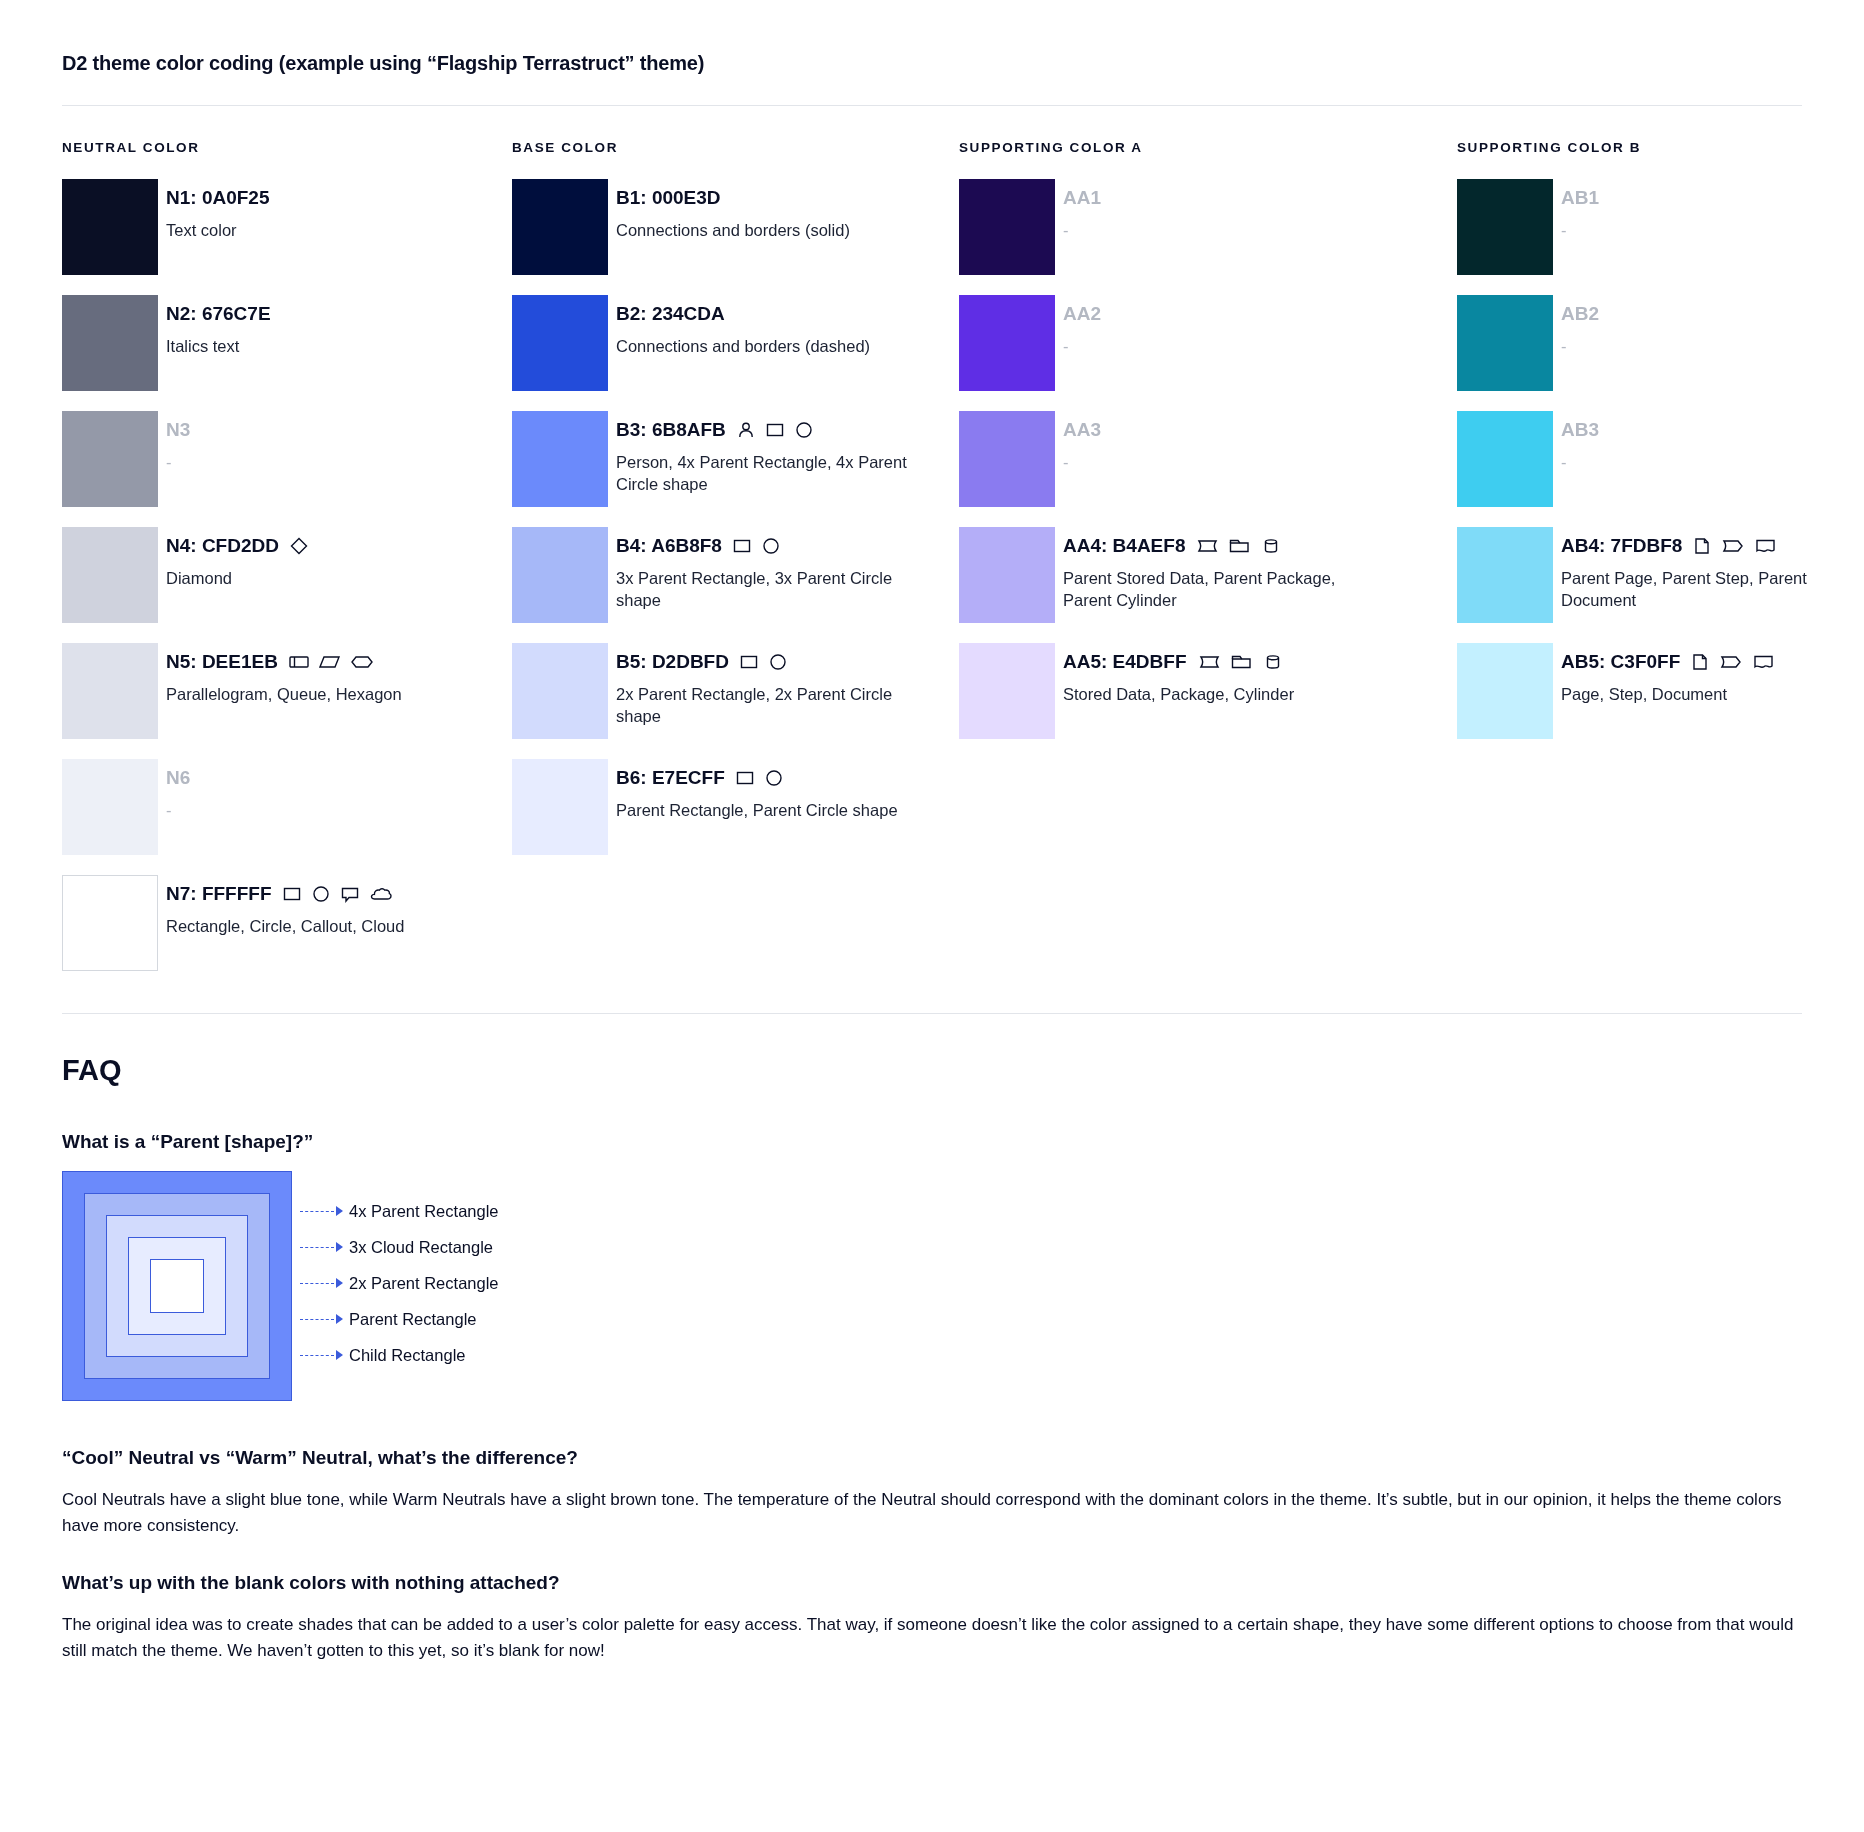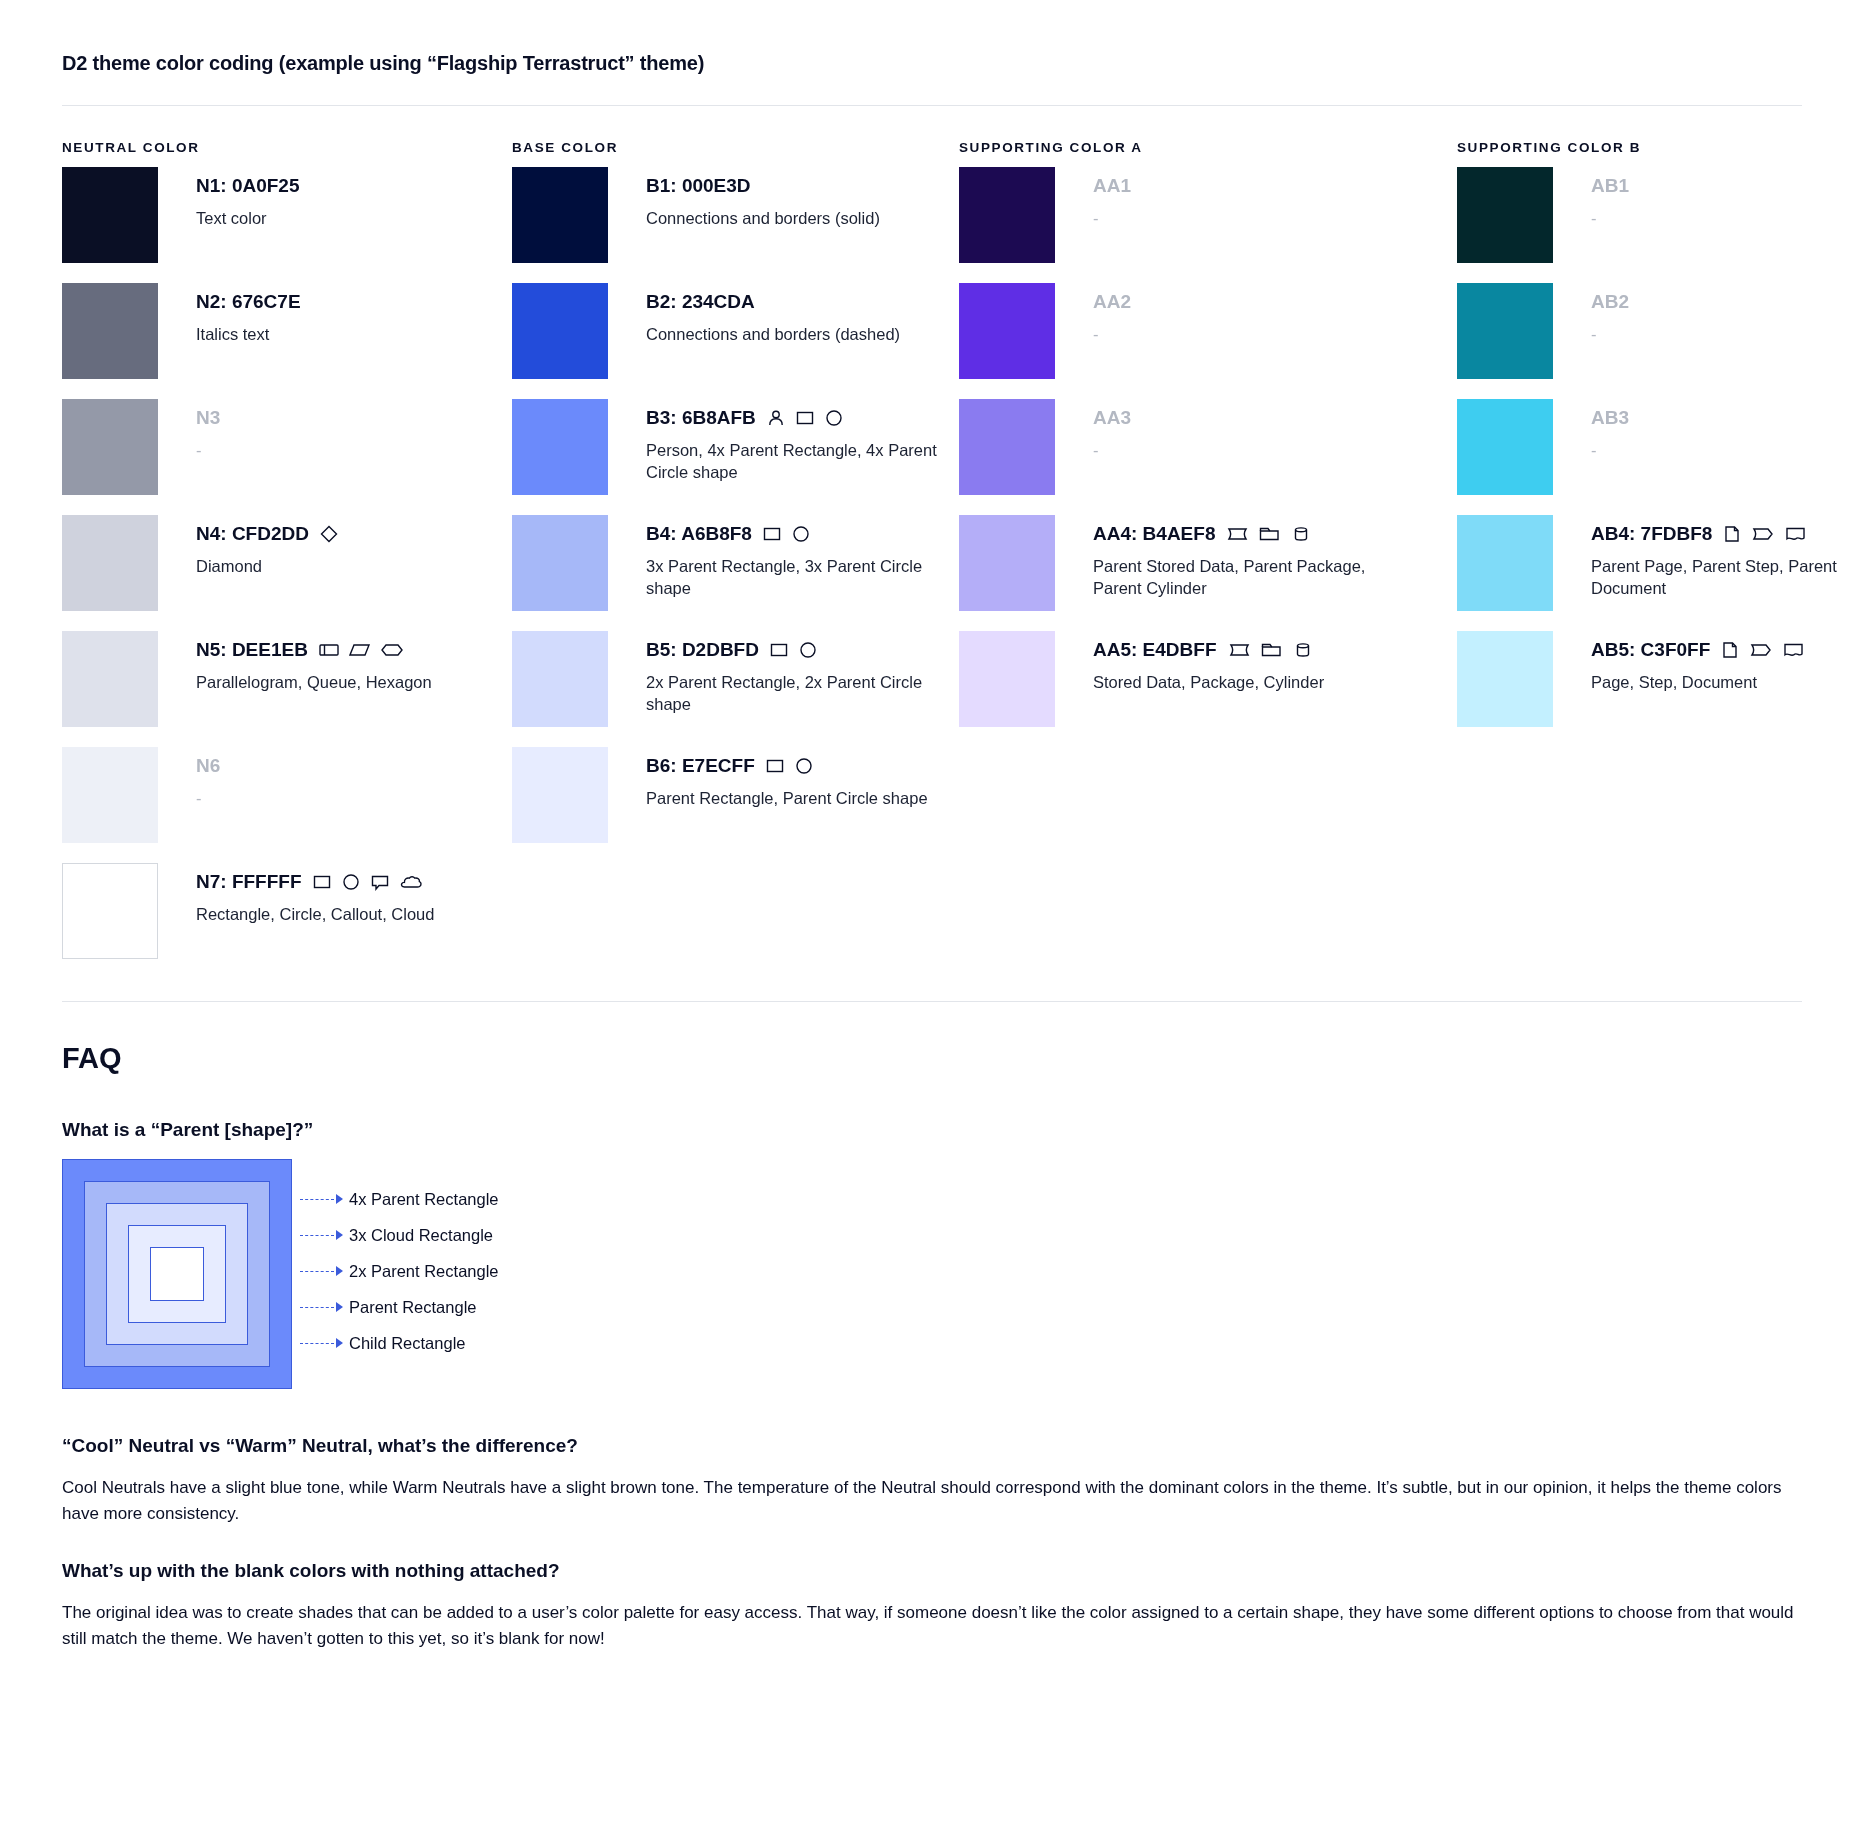--- a/index.html
+++ b/index.html
@@ -43,39 +43,39 @@
   .col-1 { width: 450px; }
   .col-2 { width: 447px; }
   .col-3 { width: 498px; }
   .col-4 { width: 420px; }
 
   .col-head {
     font-size: 13.5px;
     font-weight: bold;
     letter-spacing: 1.6px;
     color: #0A0F25;
-    margin-bottom: 12px;
+    margin-bottom: 24px;
     text-transform: uppercase;
   }
   .swatch-row {
     display: flex;
     flex-direction: row;
     align-items: flex-start;
     margin-bottom: 20px;
     min-height: 96px;
   }
   .swatch {
     width: 96px;
     height: 96px;
     flex: 0 0 96px;
     border: 1px solid transparent;
   }
   .swatch.outline { border: 1px solid #d4d8de; }
   .swatch-info {
-    padding-left: 38px;
+    padding-left: 8px;
     padding-top: 8px;
   }
   .sw-name {
     font-size: 19px;
     font-weight: bold;
     color: #0A0F25;
     line-height: 1.2;
     display: flex;
     align-items: center;
     gap: 10px;

